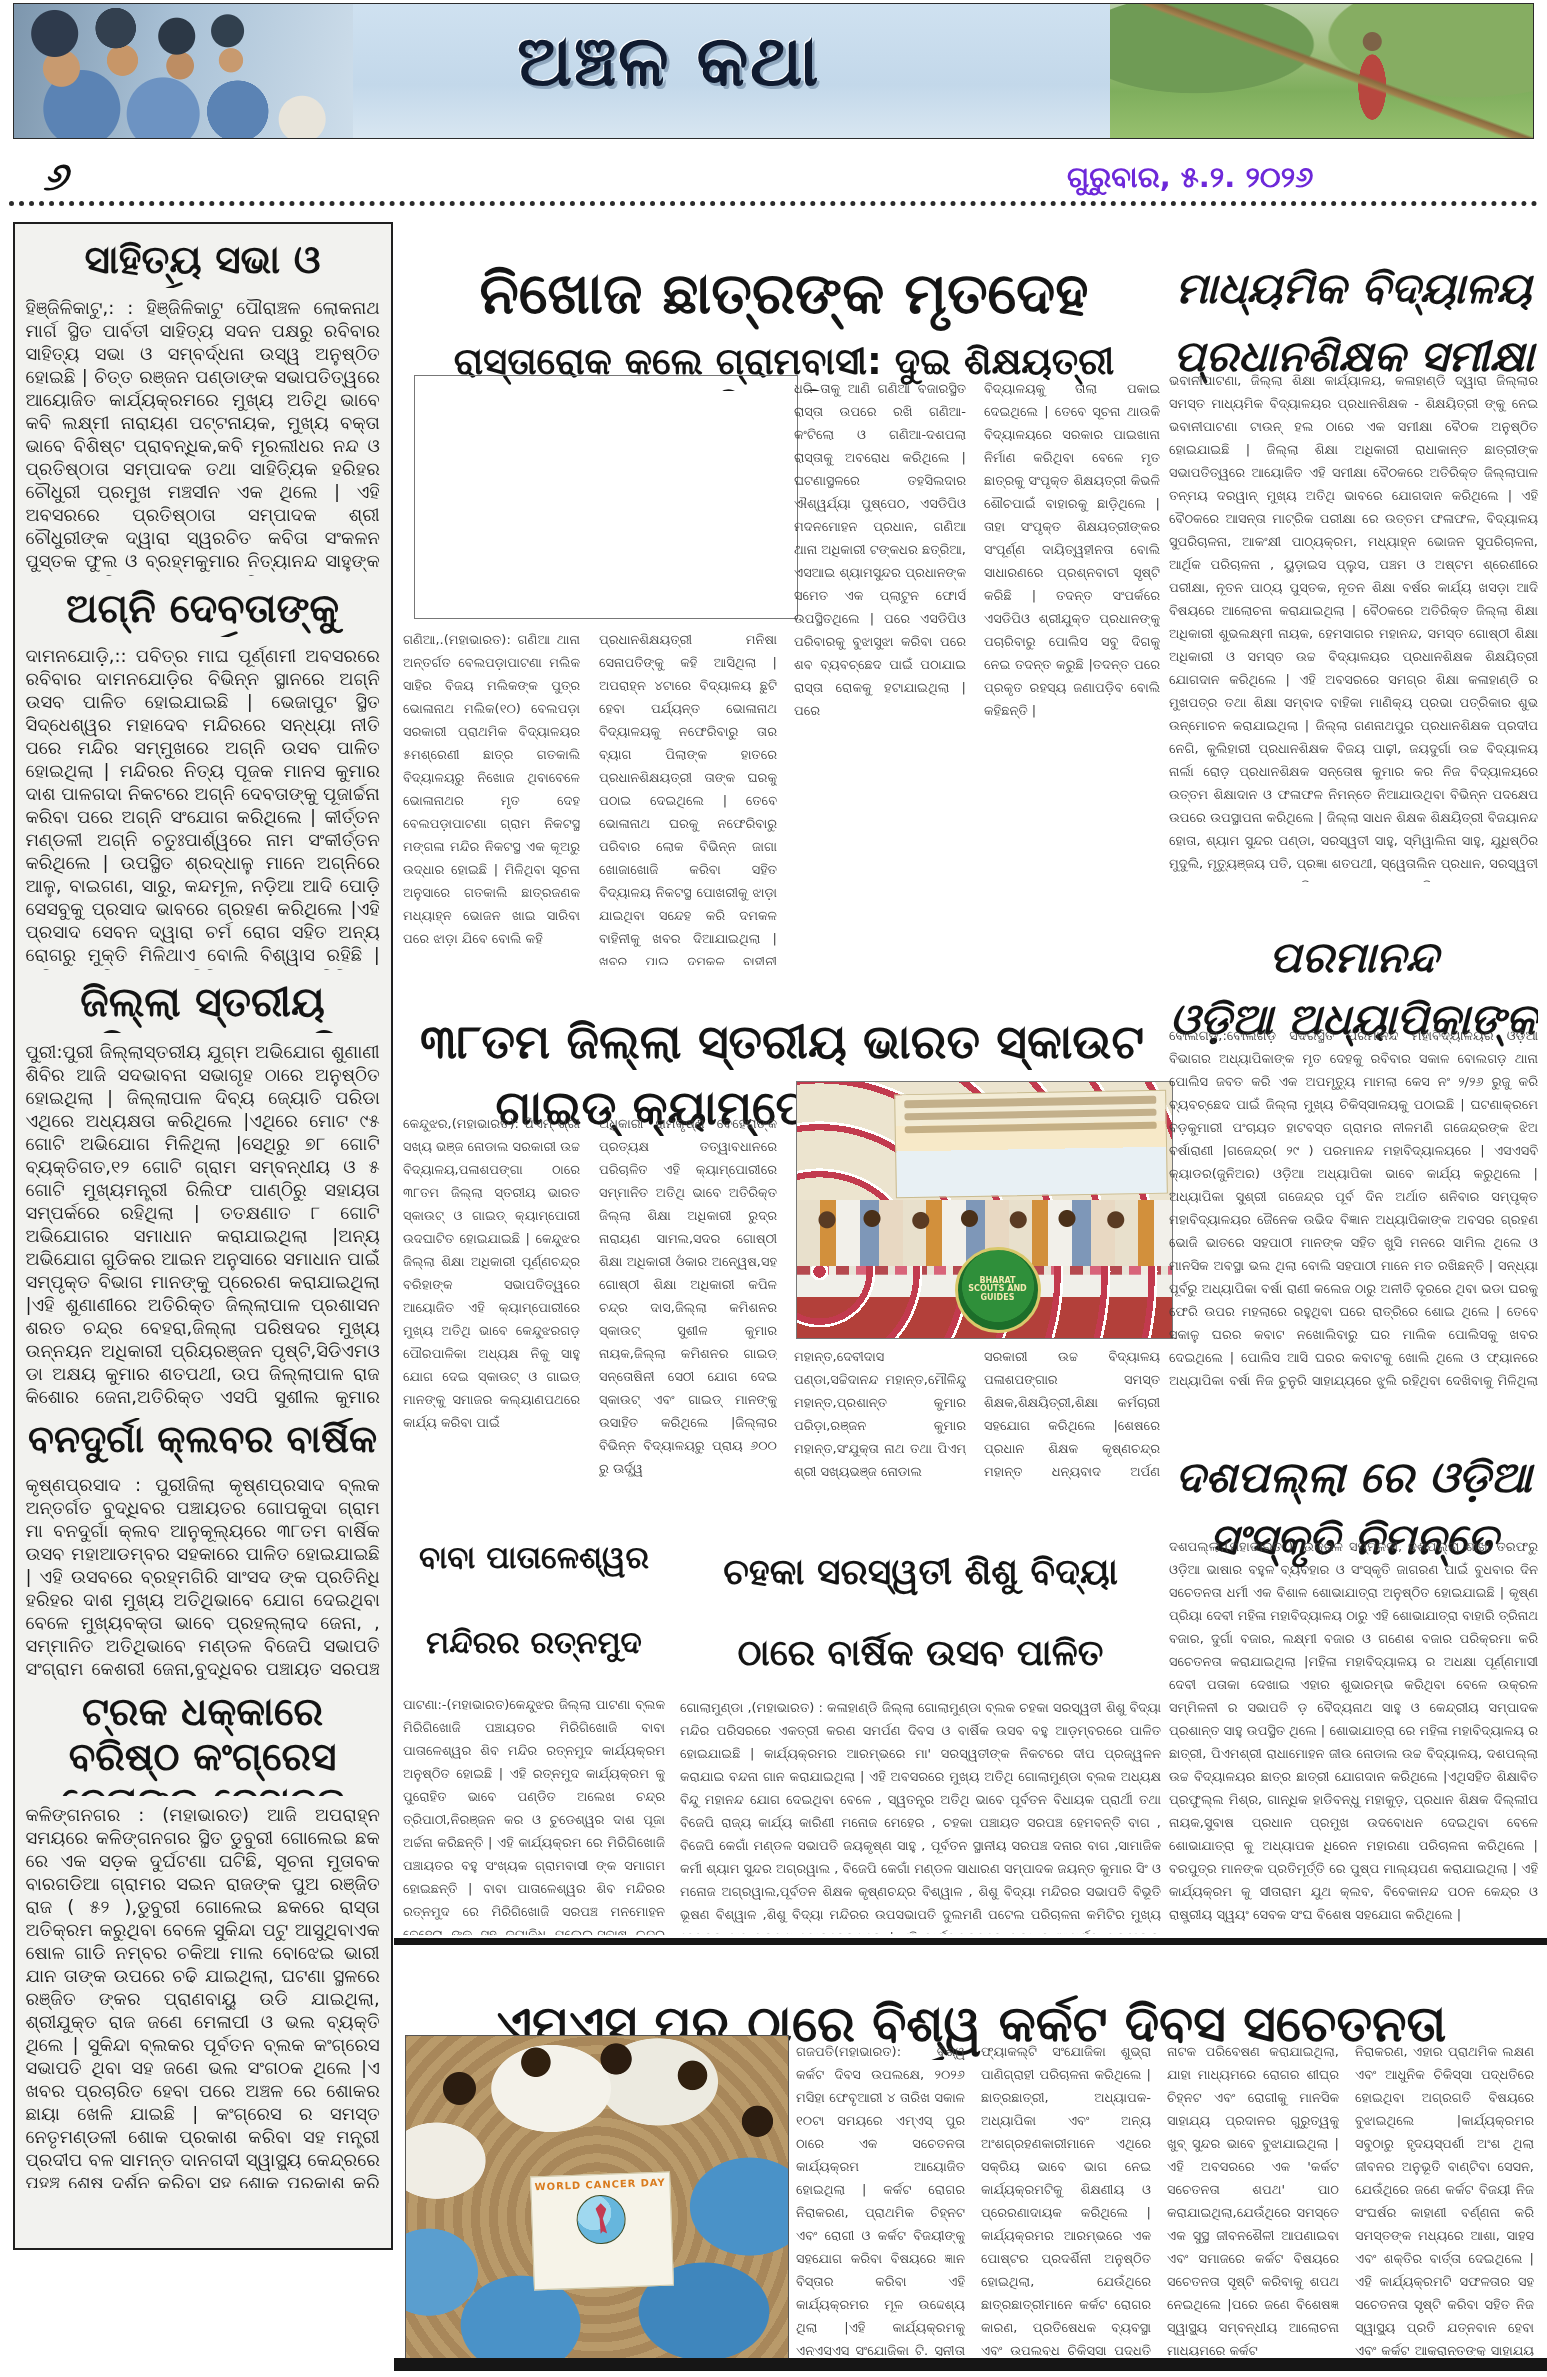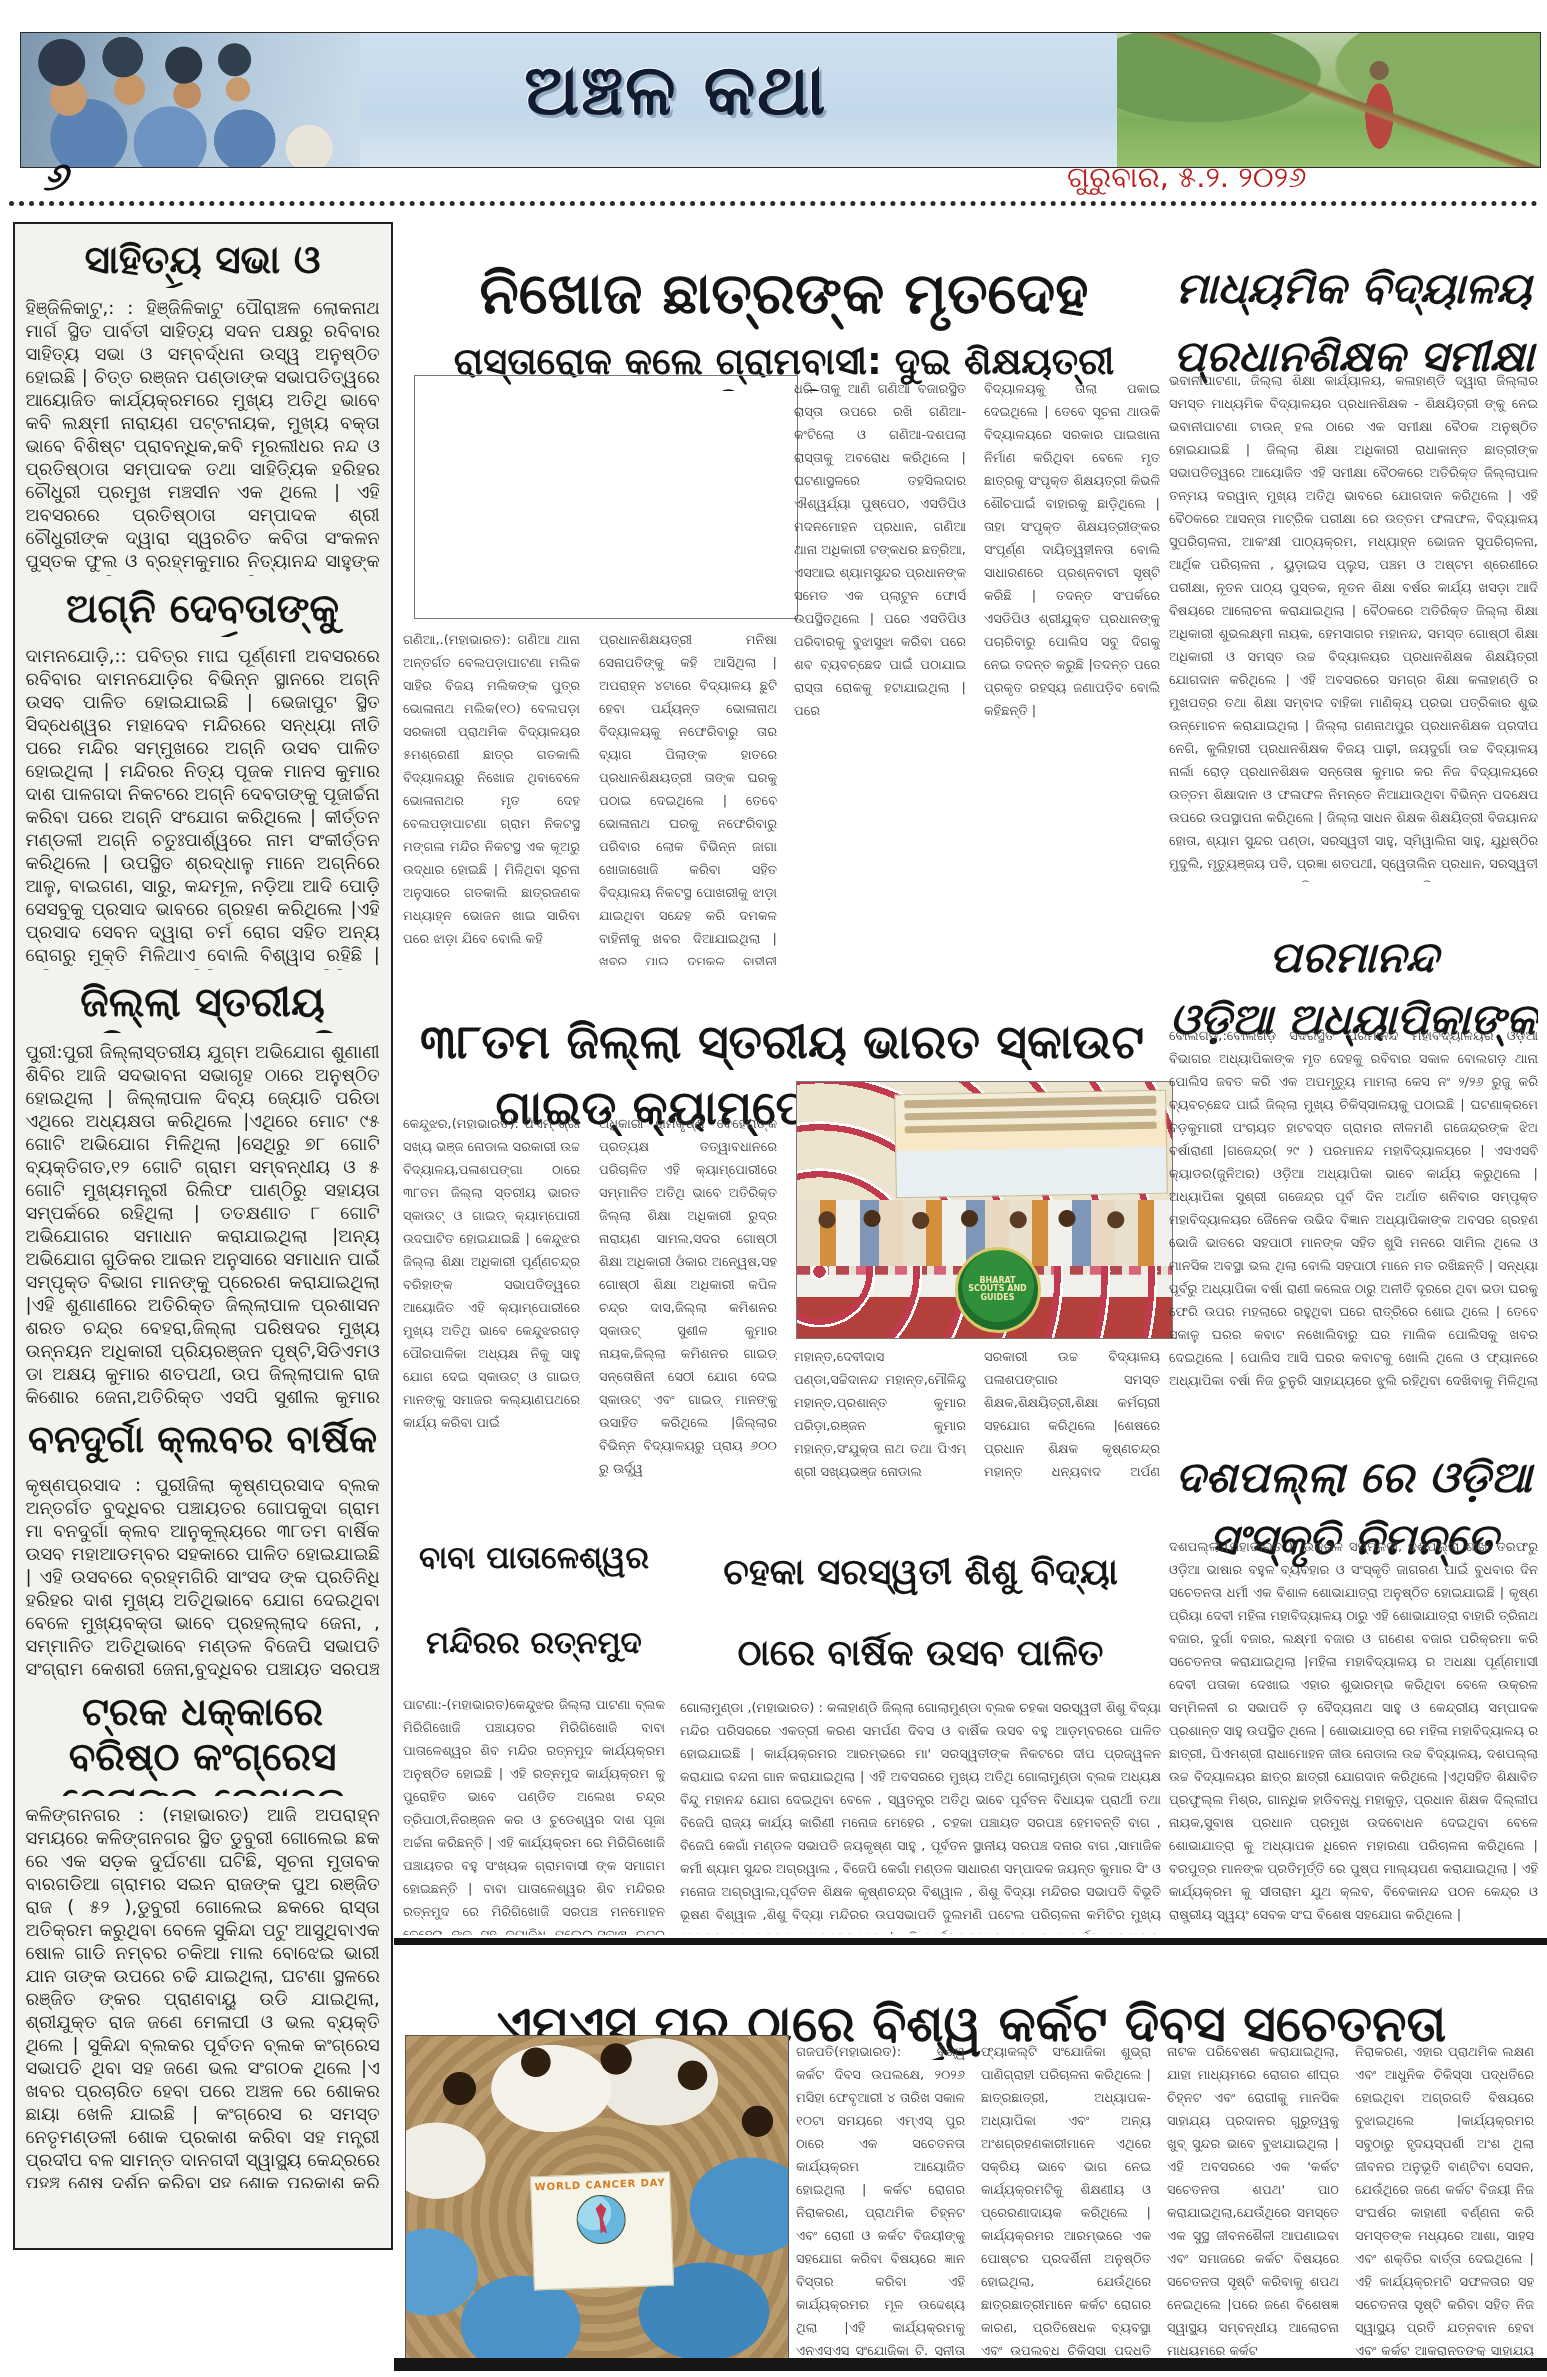--- a/index.html
+++ b/index.html
@@ -3,22 +3,22 @@
 <meta charset="utf-8">
 <style>
   html,body{margin:0;padding:0;}
   body{
     width:1547px;height:2377px;position:relative;background:#ffffff;
     font-family:"DejaVu Sans","Liberation Sans",sans-serif;color:#1c1c1c;
     overflow:hidden;
   }
   
   .masthead{
-    position:absolute;left:12.6px;top:32px;width:1519px;height:134px;
-    border:1.8px solid #2b2b2b;background:linear-gradient(180deg,#cfe1f0 0%,#c3d8ea 60%,#d8e6f1 100%);margin-left:7px;
+    position:absolute;left:12.6px;top:3px;width:1519px;height:134px;
+    border:1.8px solid #2b2b2b;background:linear-gradient(180deg,#cfe1f0 0%,#c3d8ea 60%,#d8e6f1 100%);
   }
   .mh-photo{position:absolute;top:0;height:100%;}
   .mh-photo.left{
     left:0;width:339px;
     background:
       radial-gradient(circle at 12% 22%,#2e3a4c 0 23px,transparent 24px),
       radial-gradient(circle at 30% 18%,#33404f 0 20px,transparent 20.6px),
       radial-gradient(circle at 48% 24%,#2c3846 0 18px,transparent 19px),
       radial-gradient(circle at 63% 20%,#31404e 0 16px,transparent 17px),
       radial-gradient(circle at 14% 48%,#c89a6f 0 18px,transparent 19px),
@@ -44,21 +44,21 @@
   .mh-title{
     position:absolute;left:377px;top:16px;width:556px;text-align:center;
     font-size:70px;font-weight:bold;color:#101b30;letter-spacing:1.8px;
     text-shadow:2.7px 2.7px 0 #8fa6bd,-0.9px -0.9px 0 #ffffff;
   }
   .mh-tagline{
     position:absolute;left:628px;top:100px;width:502px;text-align:center;
     font-size:27px;font-weight:bold;color:#0e2c52;
   }
   .page-number{position:absolute;left:43px;top:154px;font-size:39px;font-style:italic;font-weight:bold;color:#111;}
-  .issue-date{position:absolute;left:1067px;top:160px;width:377px;font-size:29px;font-weight:normal;color:#b91c1c;}
+  .issue-date{position:absolute;left:1067px;top:160px;width:377px;font-size:29px;font-weight:bold;color:#6d28d9;}
   .dotted-rule{position:absolute;left:9px;top:201px;width:1529px;border-top:5.4px dotted #2a2a2a;}
 
   
   .headline{font-weight:bold;color:#151515;text-align:center;overflow:hidden;position:absolute;line-height:1.22;}
   .col{position:absolute;text-align:justify;overflow:hidden;font-size:13px;line-height:23px;color:#404040;}
   .rule{position:absolute;background:#161616;}
 
   
   .left-box{
     position:absolute;left:12.6px;top:222px;width:380px;height:2028px;

